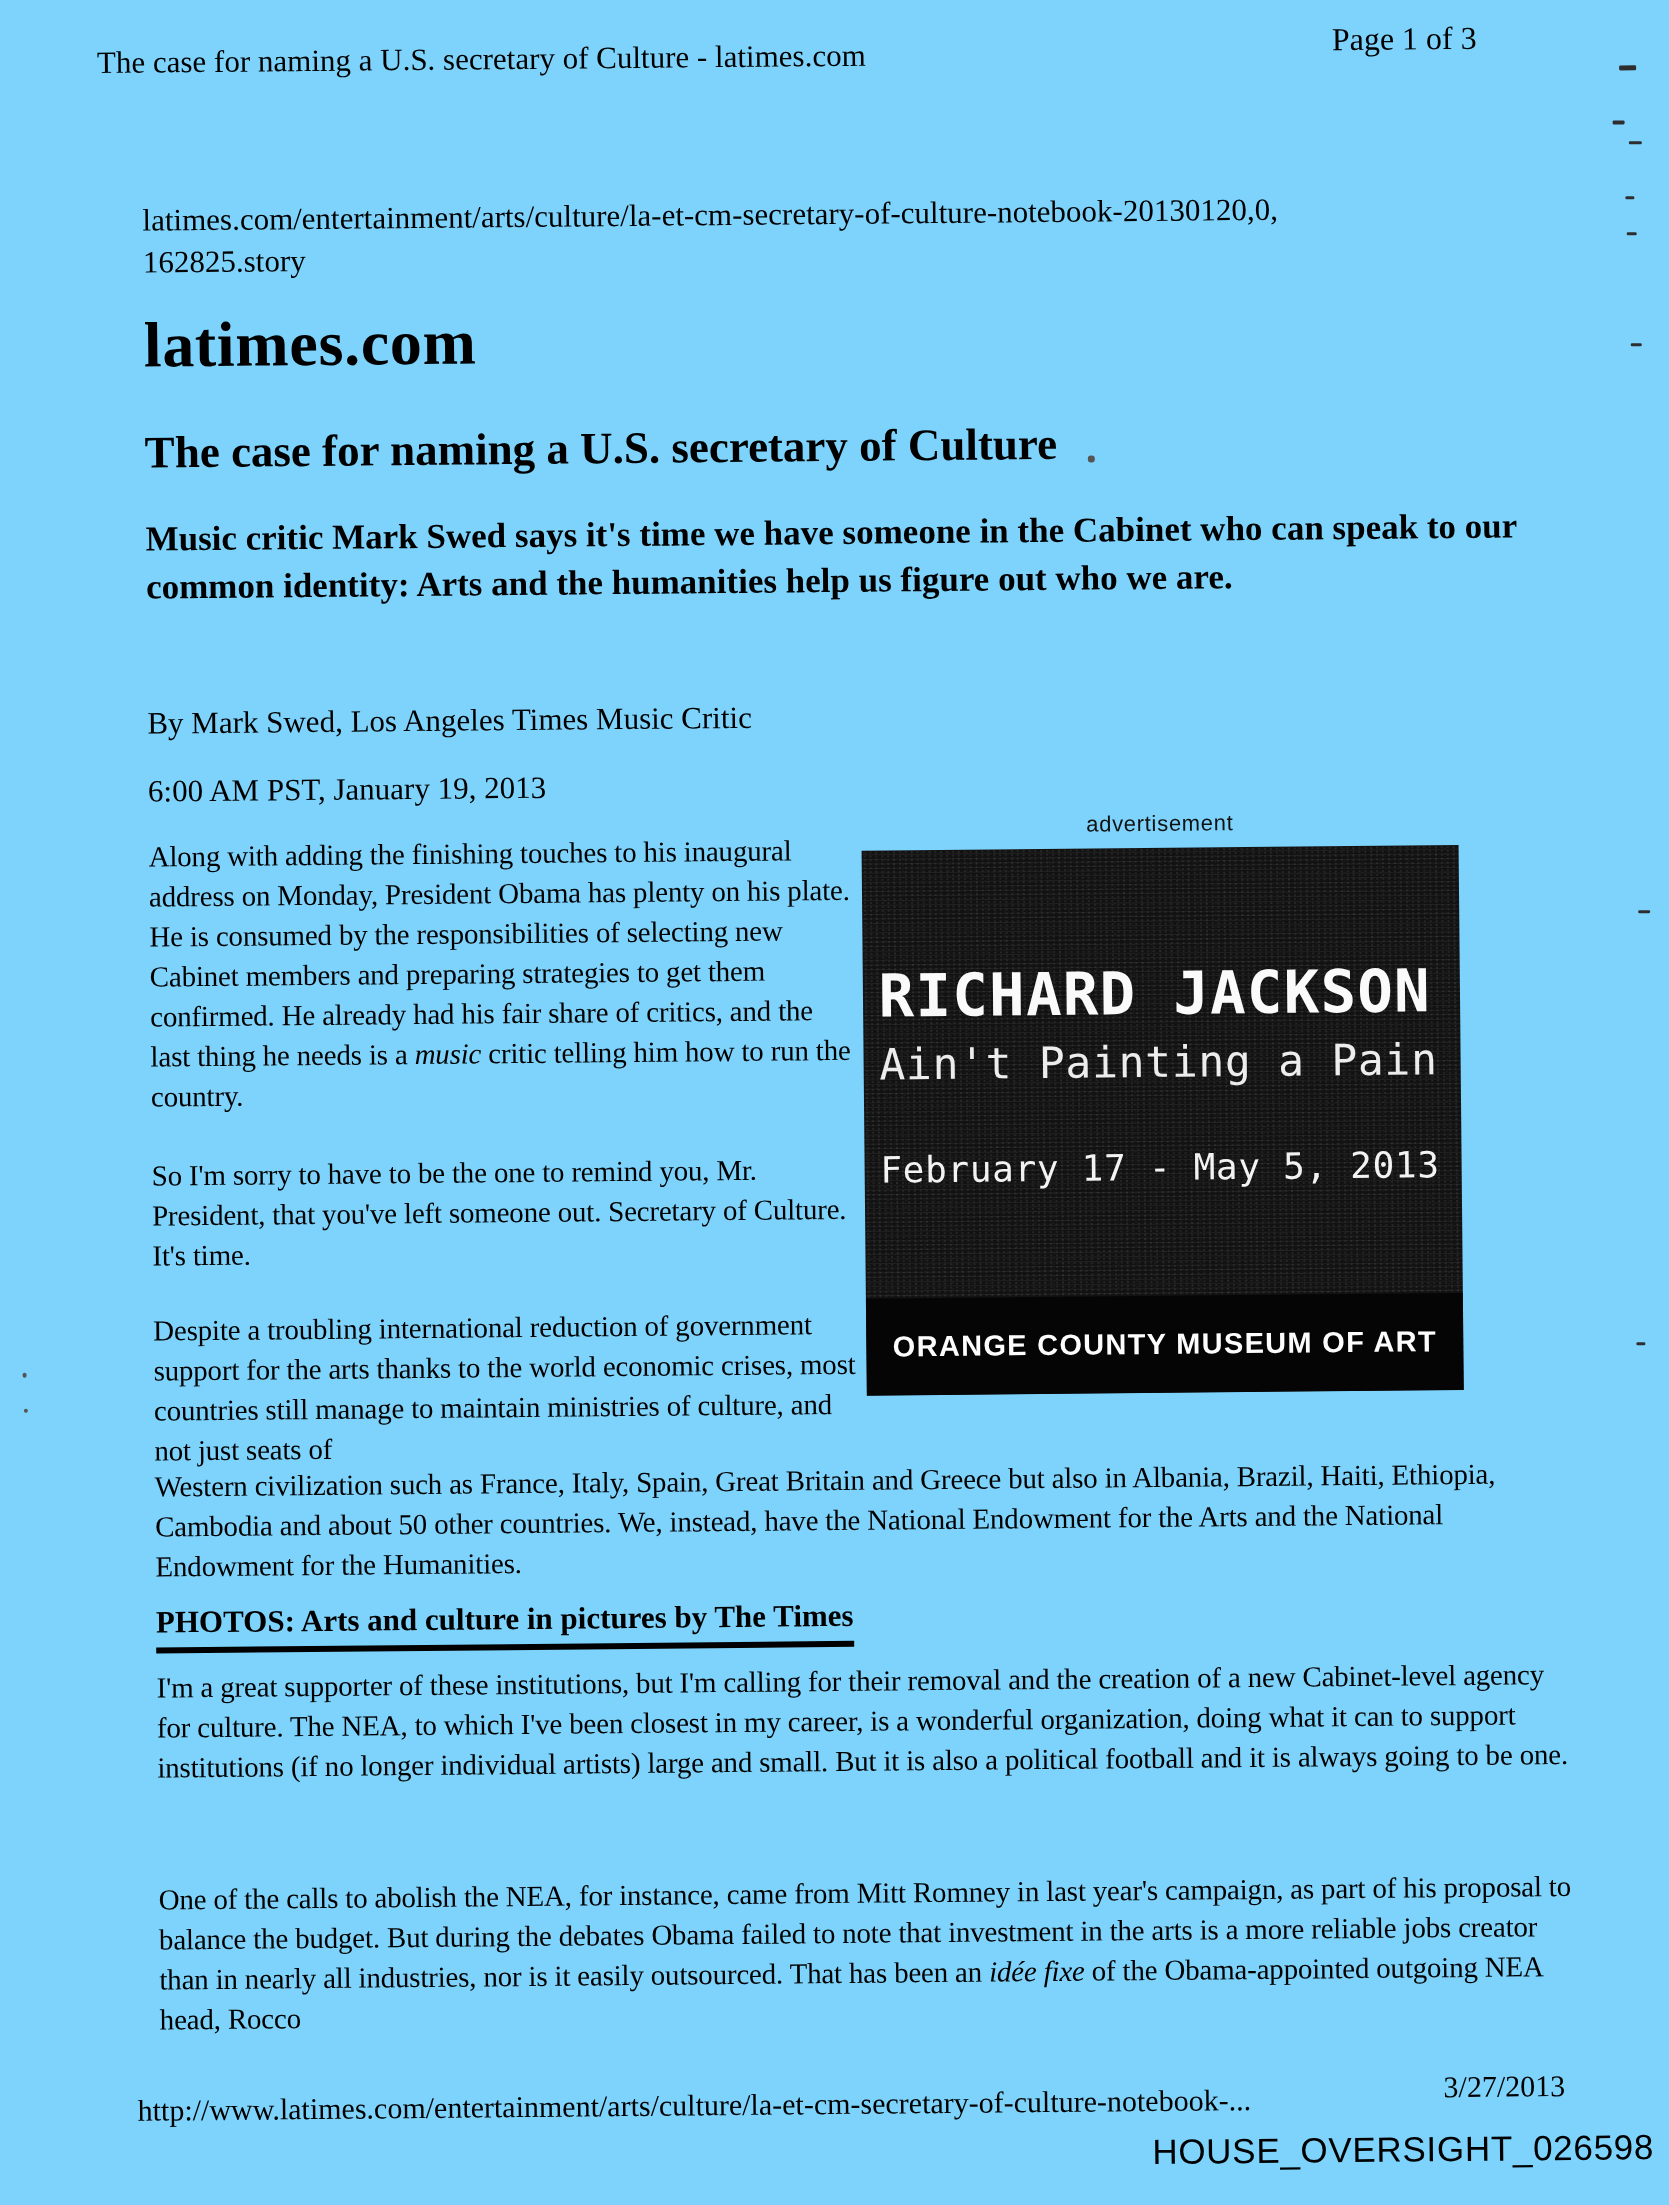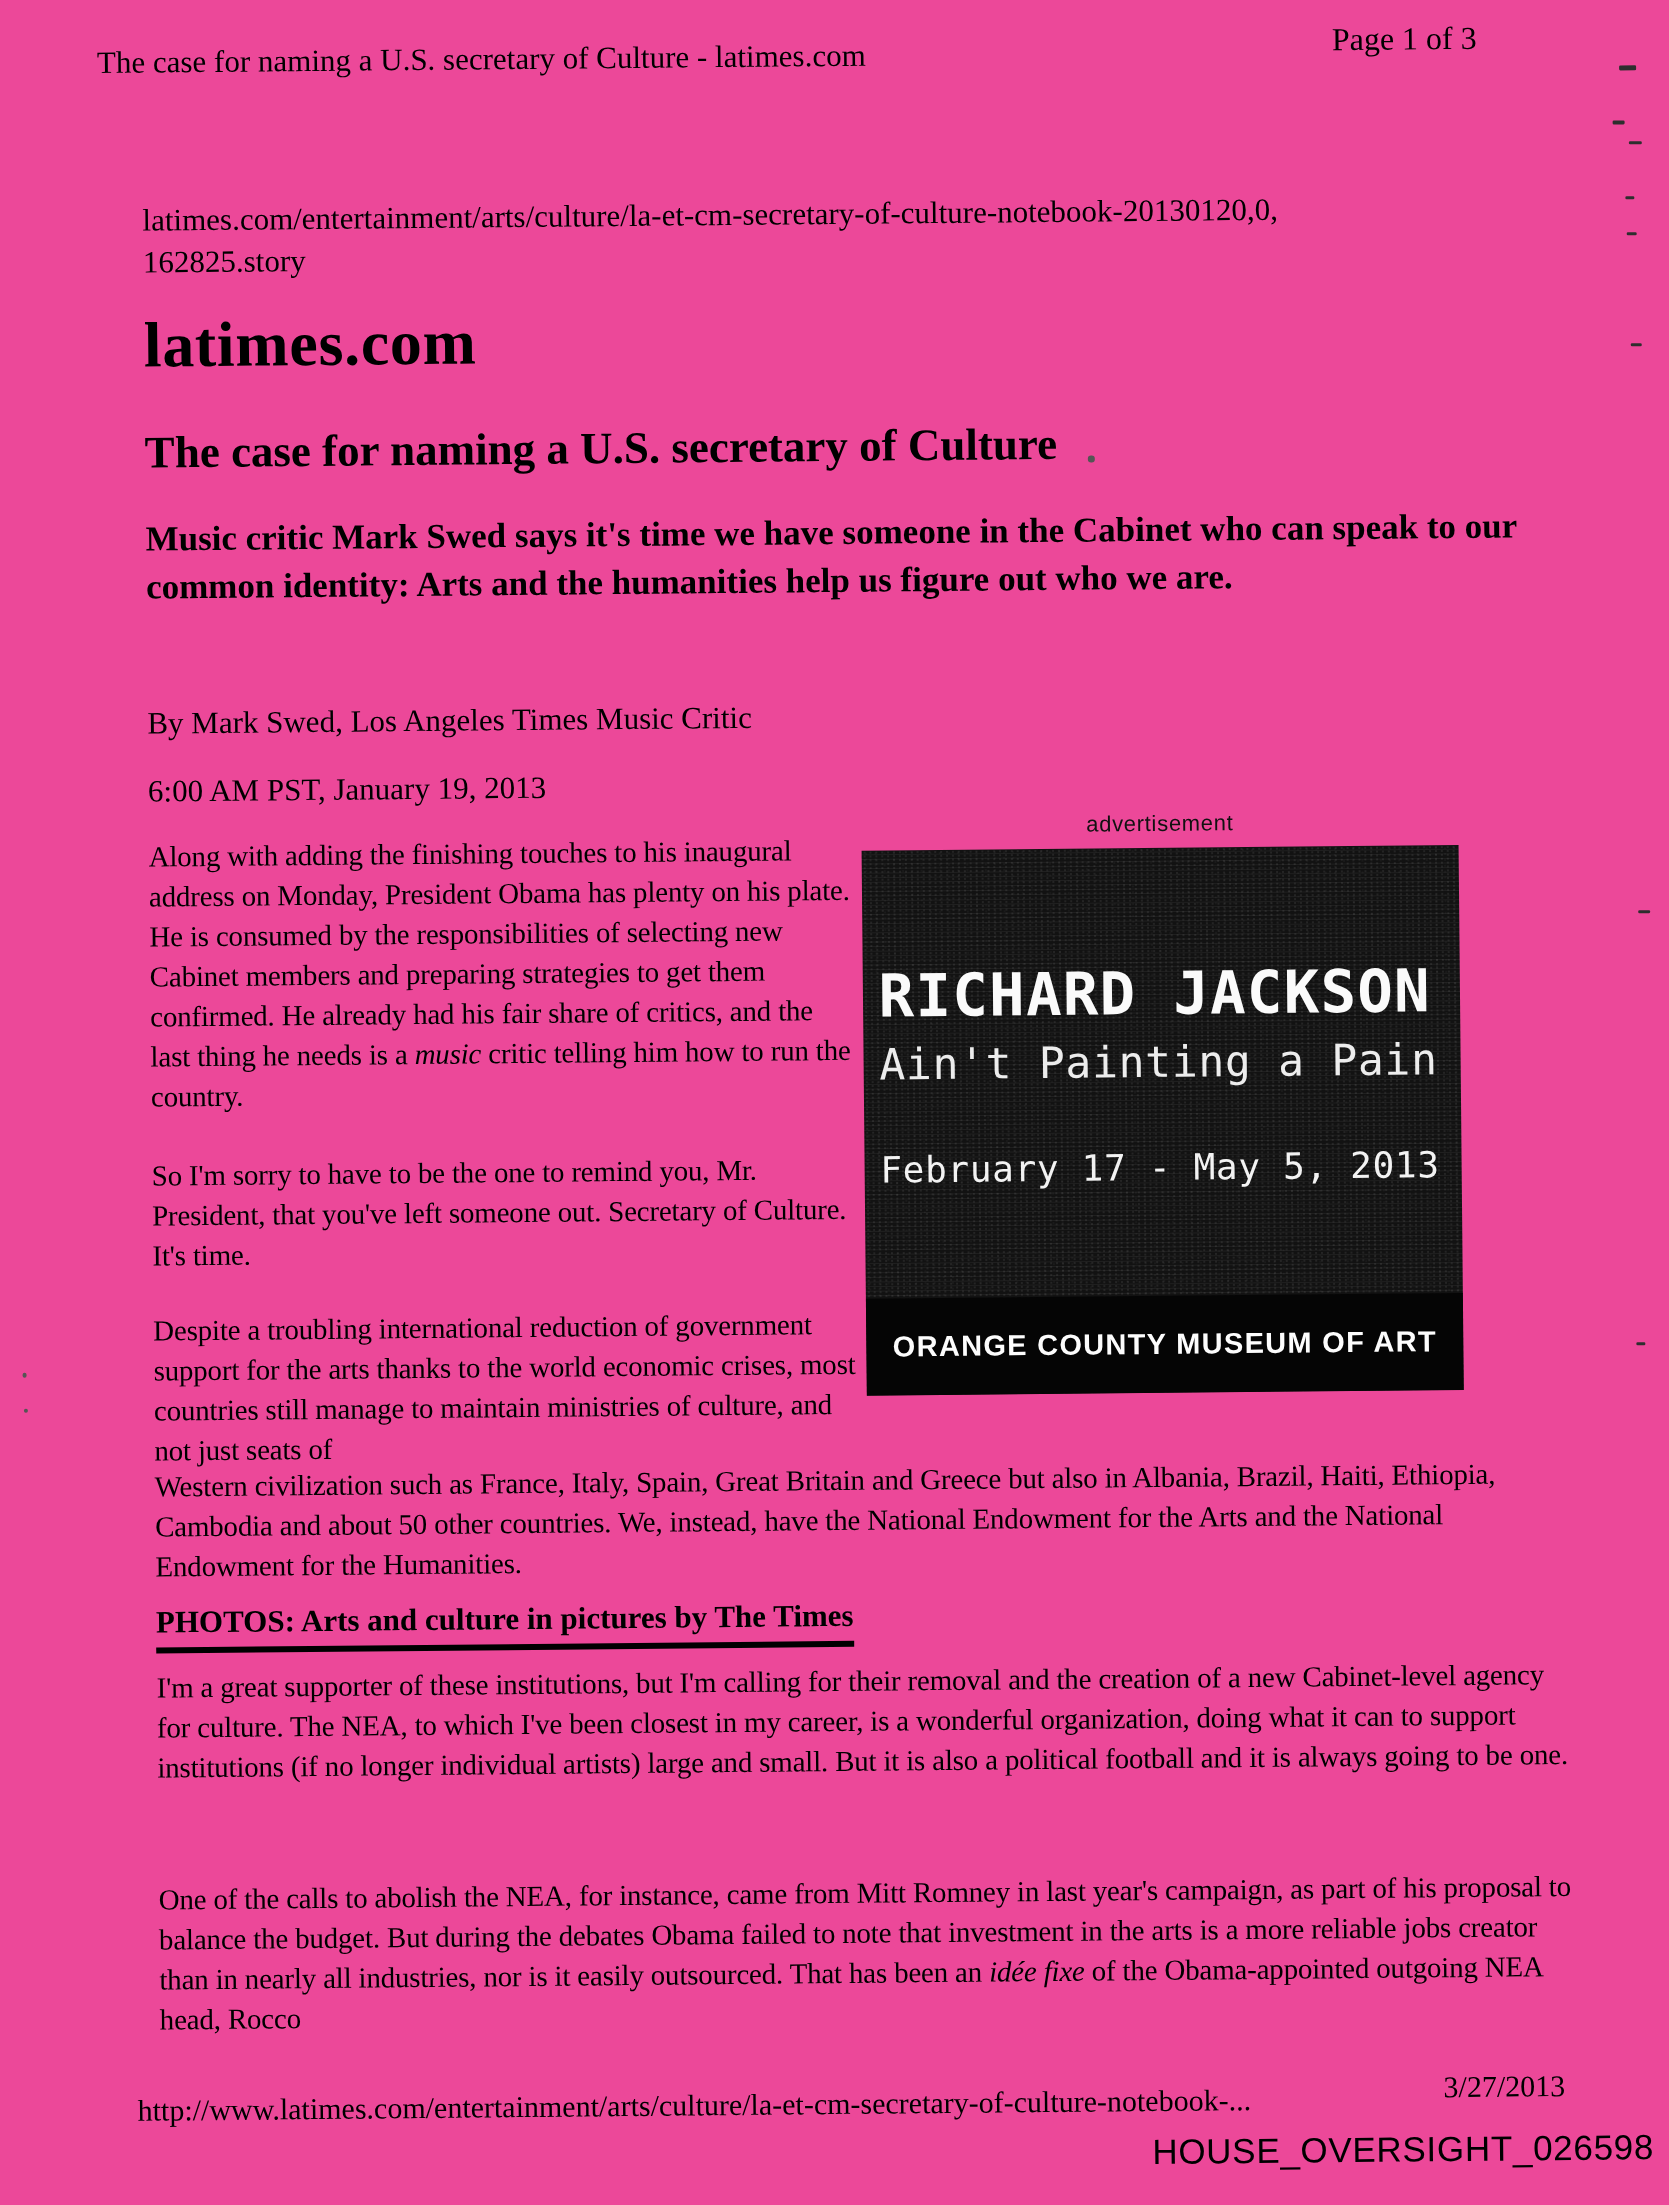--- a/index.html
+++ b/index.html
@@ -1,19 +1,19 @@
 <!DOCTYPE html>
 <html style="font-size:10.5px"><head>
 <meta charset="utf-8">
 <style>
   html,body{margin:0;padding:0;background:#ffffff;}
   .page{
     position:relative;
     width:1669px;height:2205px;
-    background:#ec4899;
+    background:#7dd3fc;
     overflow:hidden;
     font-family:"Liberation Serif","DejaVu Serif",serif;
     color:#000;
   }
   .tilt{position:absolute;inset:0;transform:rotate(-0.55deg);transform-origin:50% 50%;}
 
   .hdr-left{position:absolute;left:107px;top:38px;font-size:31px;white-space:nowrap;}
   .hdr-right{position:absolute;left:1342px;top:26px;font-size:32px;white-space:nowrap;}
 
   .src-url{position:absolute;left:151px;top:193px;width:1146px;font-size:31px;line-height:42px;word-break:break-all;}

